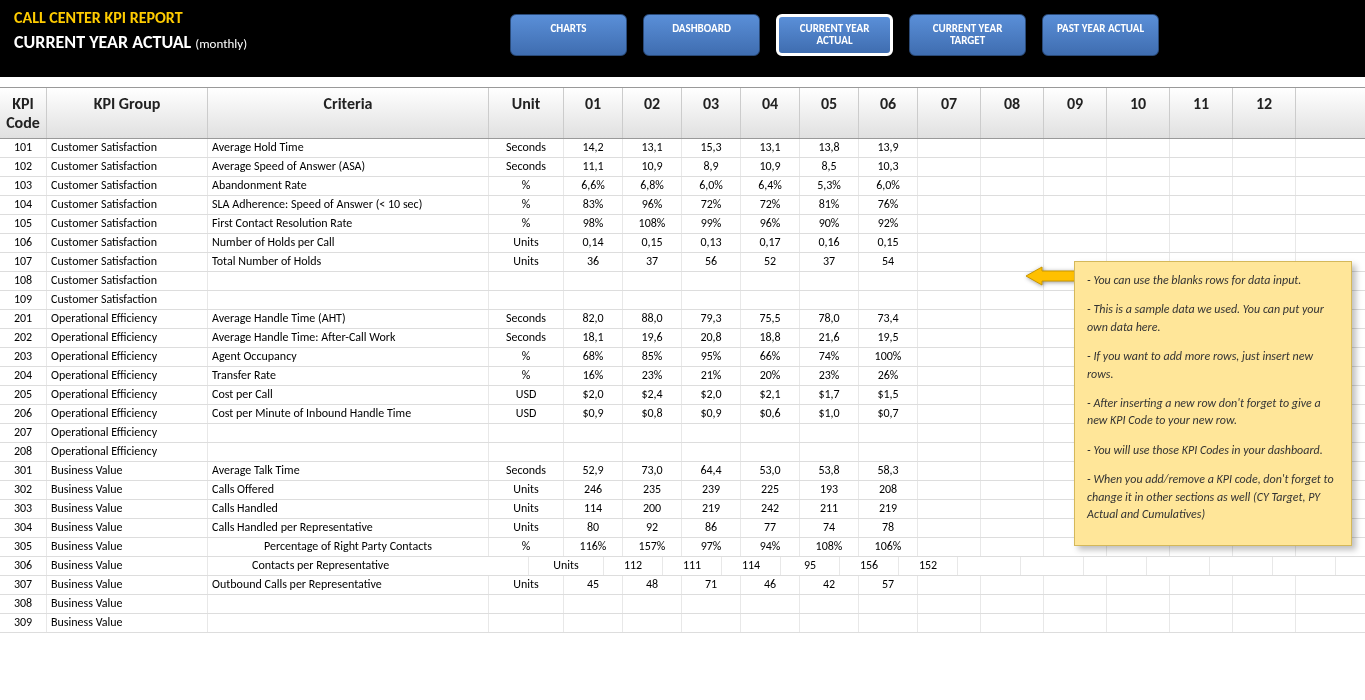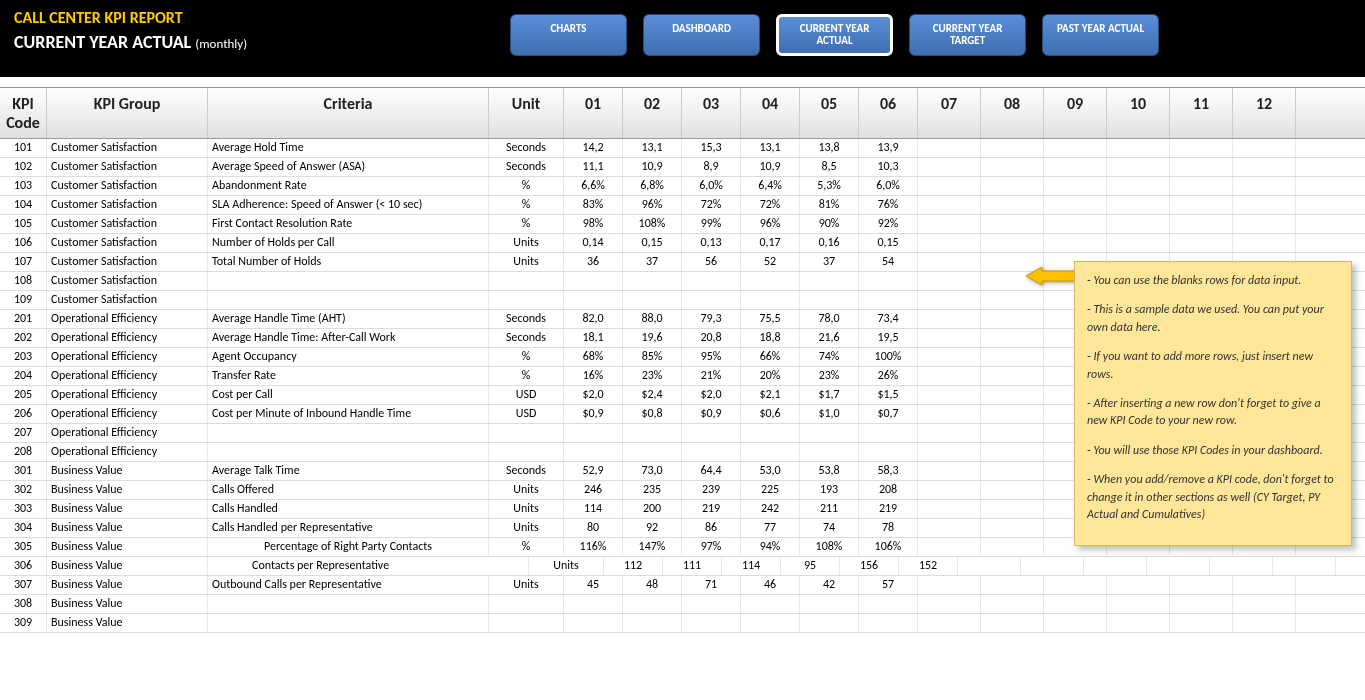--- a/index.html
+++ b/index.html
@@ -448,21 +448,21 @@
         <div class="c-m2"></div>
         <div class="c-m2"></div>
         <div class="c-m2"></div>
       </div>
       <div class="row">
         <div class="c-code">305</div>
         <div class="c-group" style="text-align: left;">Business Value</div>
         <div class="c-crit" style="text-align: center;">Percentage of Right Party Contacts</div>
         <div class="c-unit">%</div>
         <div class="c-m">116%</div>
-        <div class="c-m">147%</div>
+        <div class="c-m">157%</div>
         <div class="c-m">97%</div>
         <div class="c-m">94%</div>
         <div class="c-m">108%</div>
         <div class="c-m">106%</div>
         <div class="c-m2"></div>
         <div class="c-m2"></div>
         <div class="c-m2"></div>
         <div class="c-m2"></div>
         <div class="c-m2"></div>
         <div class="c-m2"></div>

